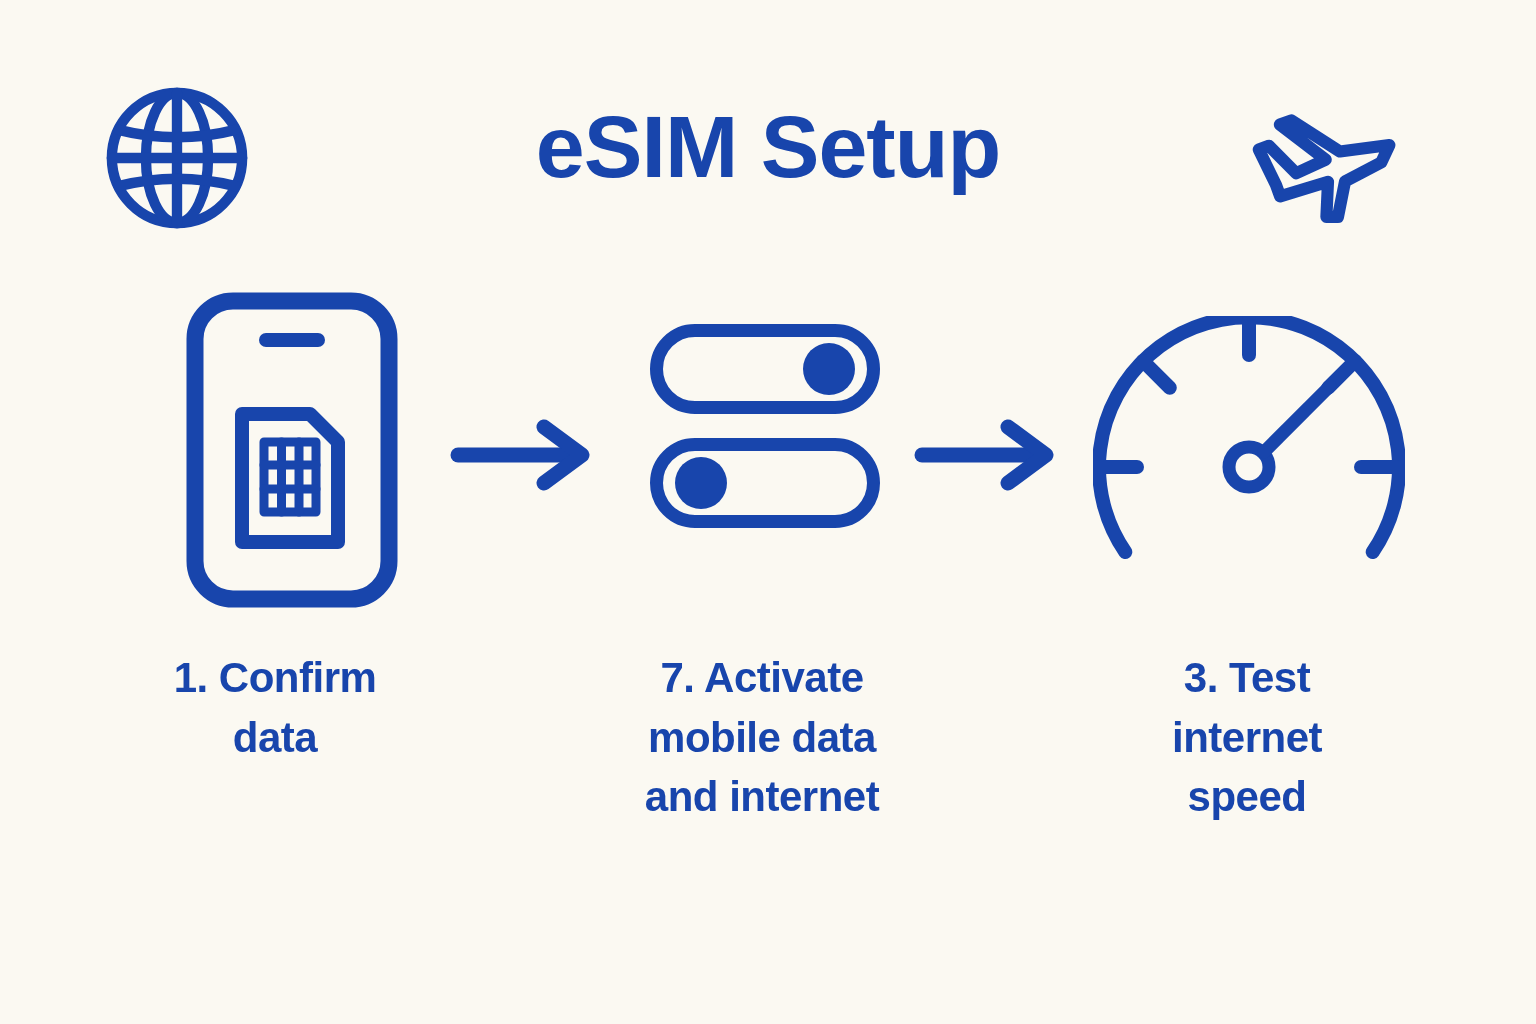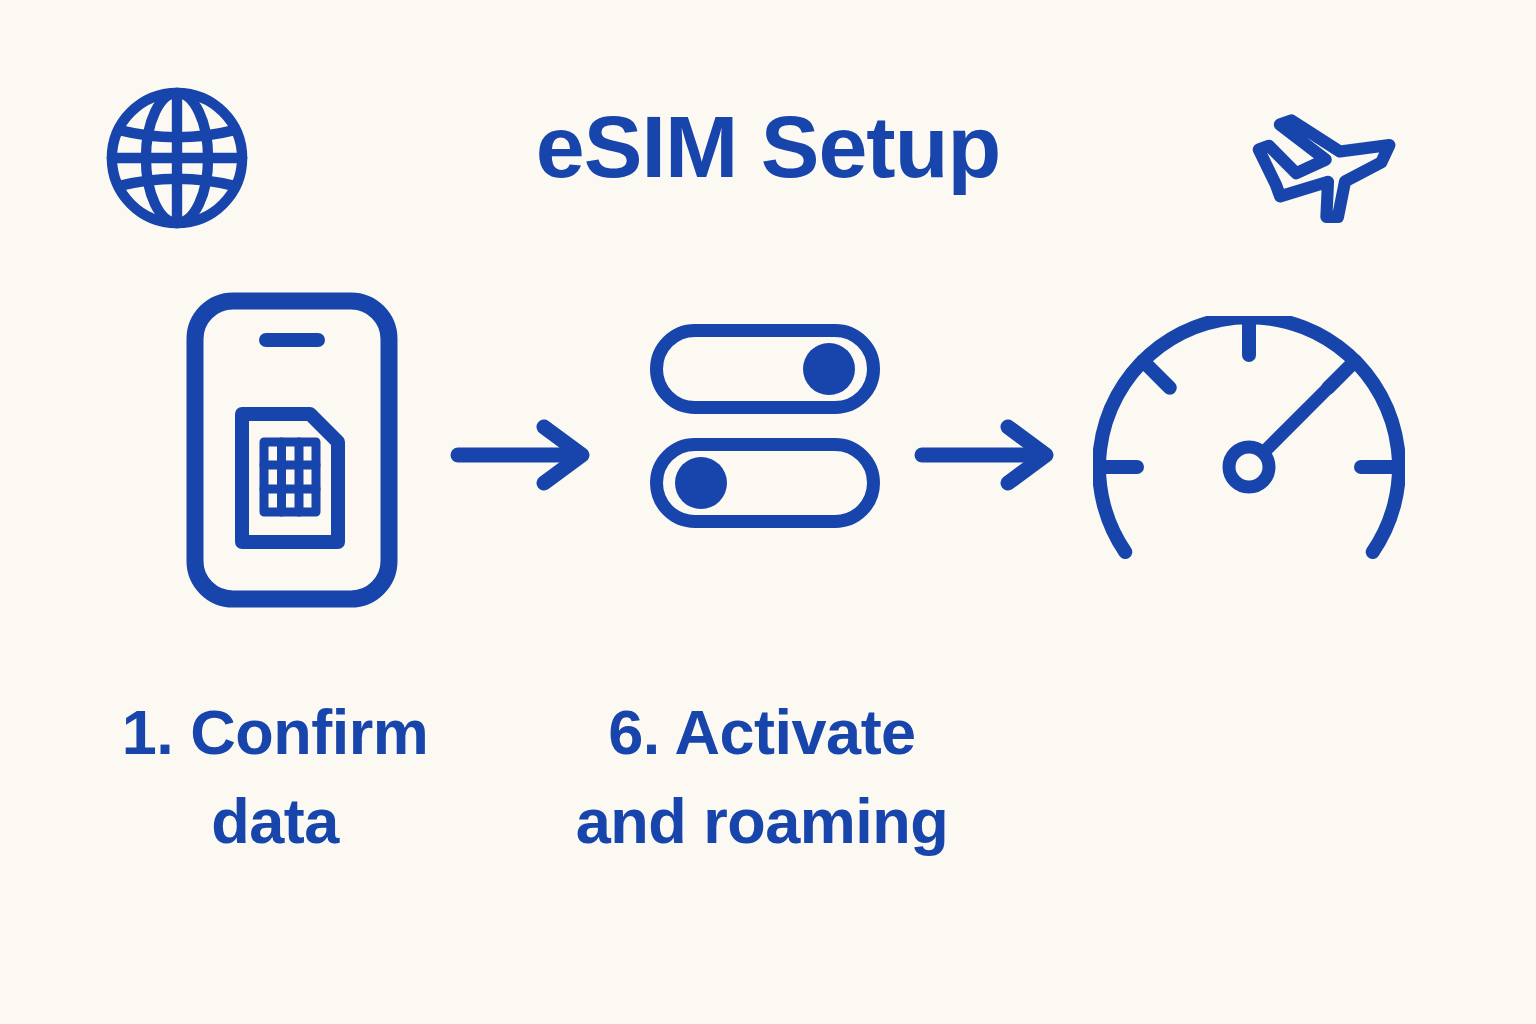--- a/index.html
+++ b/index.html
@@ -59,23 +59,23 @@
   .toggle .knob {
     position: absolute; top: 50%; transform: translateY(-50%);
     width: 52px; height: 52px; border-radius: 50%;
     background: var(--accent);
   }
   .toggle.on  .knob { right: 12px; }
   .toggle.off .knob { left: 12px; }
 
   
   .caption {
-    position: absolute; top: 688px; width: 520px;
+    position: absolute; top: 648px; width: 520px;
     text-align: center;
-    font-size: 63px; font-weight: 700; line-height: 1.42;
+    font-size: 42px; font-weight: 700; line-height: 1.42;
     color: var(--accent);
     letter-spacing: -0.5px;
   }
   .caption-1 { left: 15px; }
   .caption-2 { left: 502px; }
   .caption-3 { left: 987px; }
 </style>
 </head>
 <body>
 
@@ -147,17 +147,23 @@
     <line class="stroke" x1="304" y1="151" x2="268" y2="151" stroke-width="14"></line>
     <circle class="stroke" cx="156" cy="151" r="20" stroke-width="13"></circle>
     <line class="stroke" x1="171" y1="136" x2="237" y2="70" stroke-width="13"></line>
   </svg>
 
   <div class="caption caption-1">
     <div>1. Confirm</div>
     <div>data</div>
   </div>
   <div class="caption caption-2">
-    <div>6. Activate</div>
-    <div>and roaming</div>
+    <div>7. Activate</div>
+    <div>mobile data</div>
+    <div>and internet</div>
+  </div>
+  <div class="caption caption-3">
+    <div>3. Test</div>
+    <div>internet</div>
+    <div>speed</div>
   </div>
 
 </div>
 
 </body></html>

